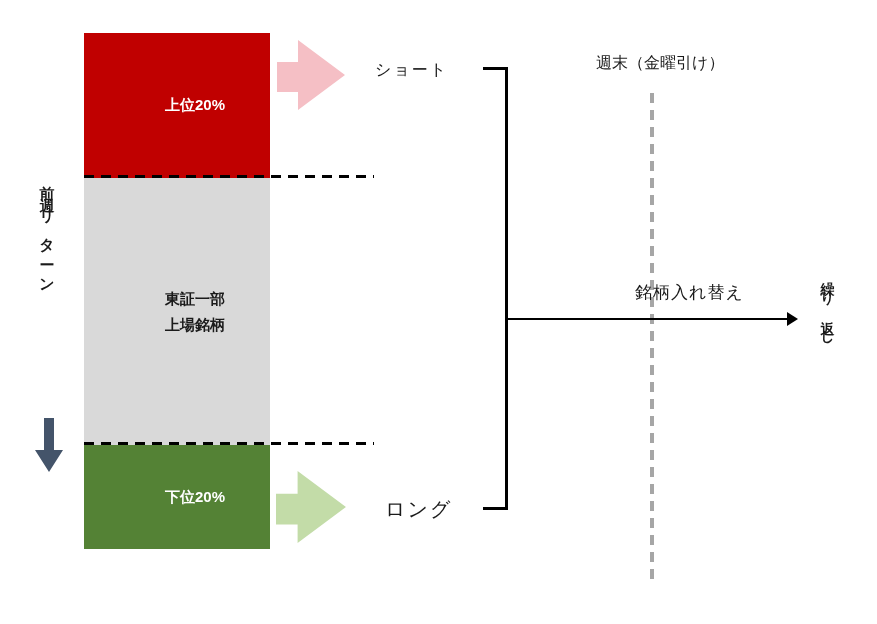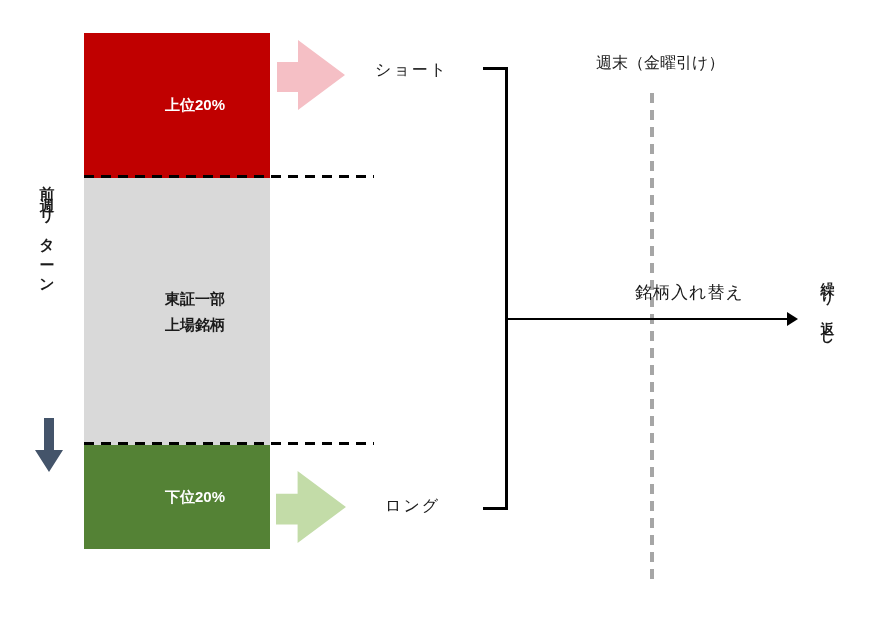--- a/index.html
+++ b/index.html
@@ -43,21 +43,21 @@
 
   
   .blockarrow{display:block;}
   .blockarrow.short-pos{left:277px;top:40px;}
   .blockarrow.long-pos{left:276px;top:471px;}
   .downarrow-pos{left:35px;top:418px;}
 
   
   .tlabel{font-weight:normal;color:#1a1a1a;white-space:nowrap;}
   .short-label{left:375px;top:60px;font-size:16px;letter-spacing:2px;}
-  .long-label{left:385px;top:496px;font-size:16px;letter-spacing:2px;}
+  .long-label{left:385px;top:496px;font-size:20px;letter-spacing:2px;}
   .weekend-label{left:596px;top:53px;font-size:16px;}
   .action-label{left:595px;top:281px;font-size:17px;letter-spacing:1px;margin-left:40px;}
 
   
   .bline{background:#000;}
   .bracket-top{left:483px;top:67px;width:25px;height:3px;}
   .bracket-vert{left:505px;top:67px;width:3px;height:443px;}
   .bracket-bot{left:483px;top:507px;width:25px;height:3px;}
 
   

